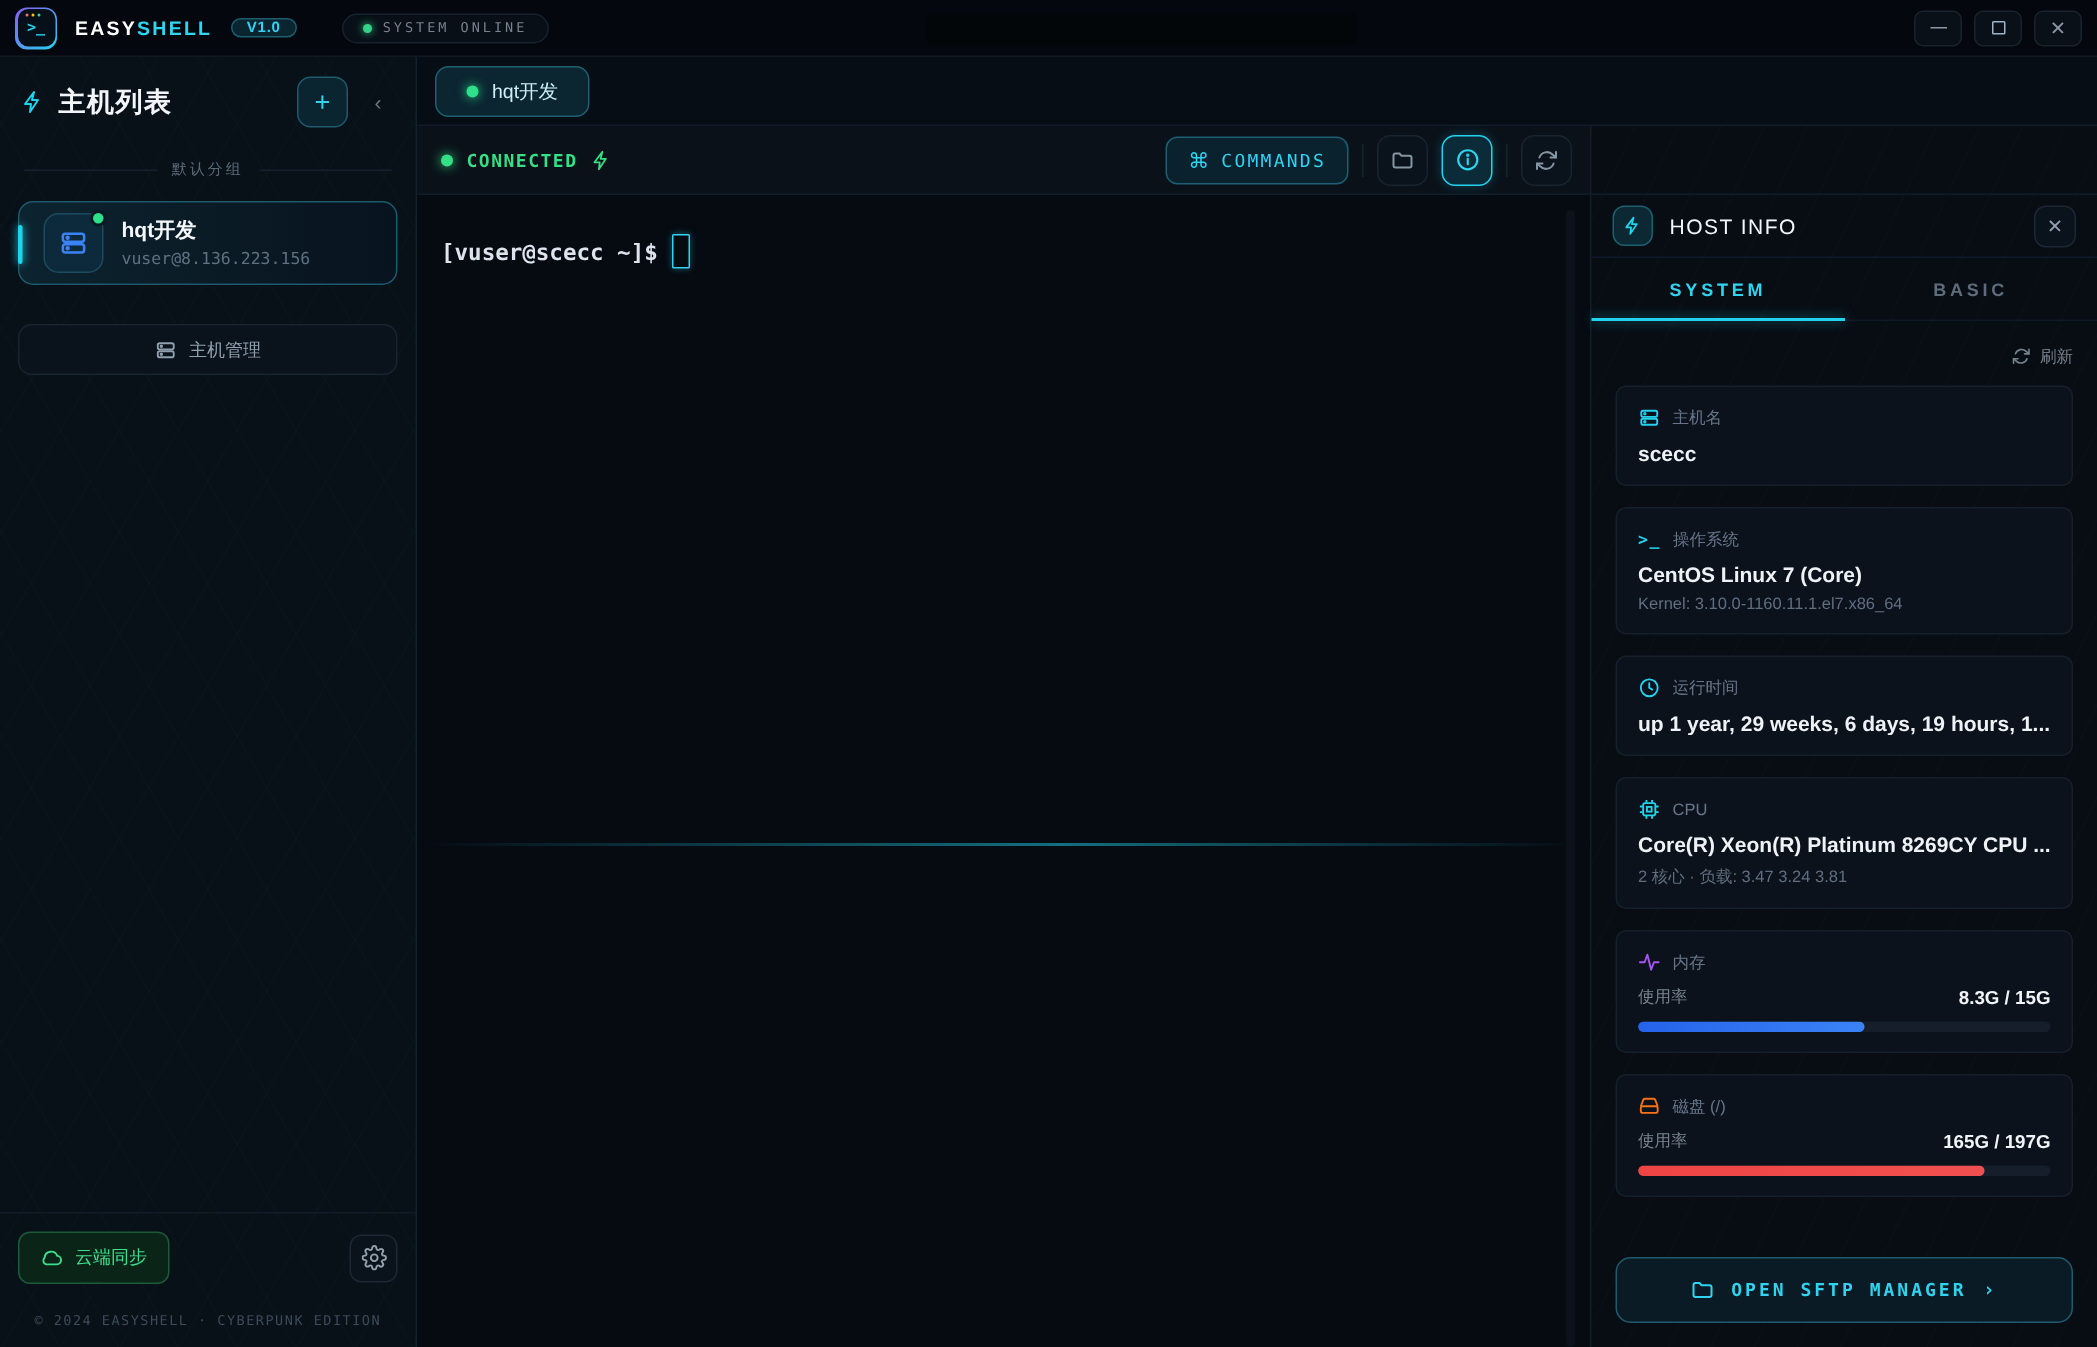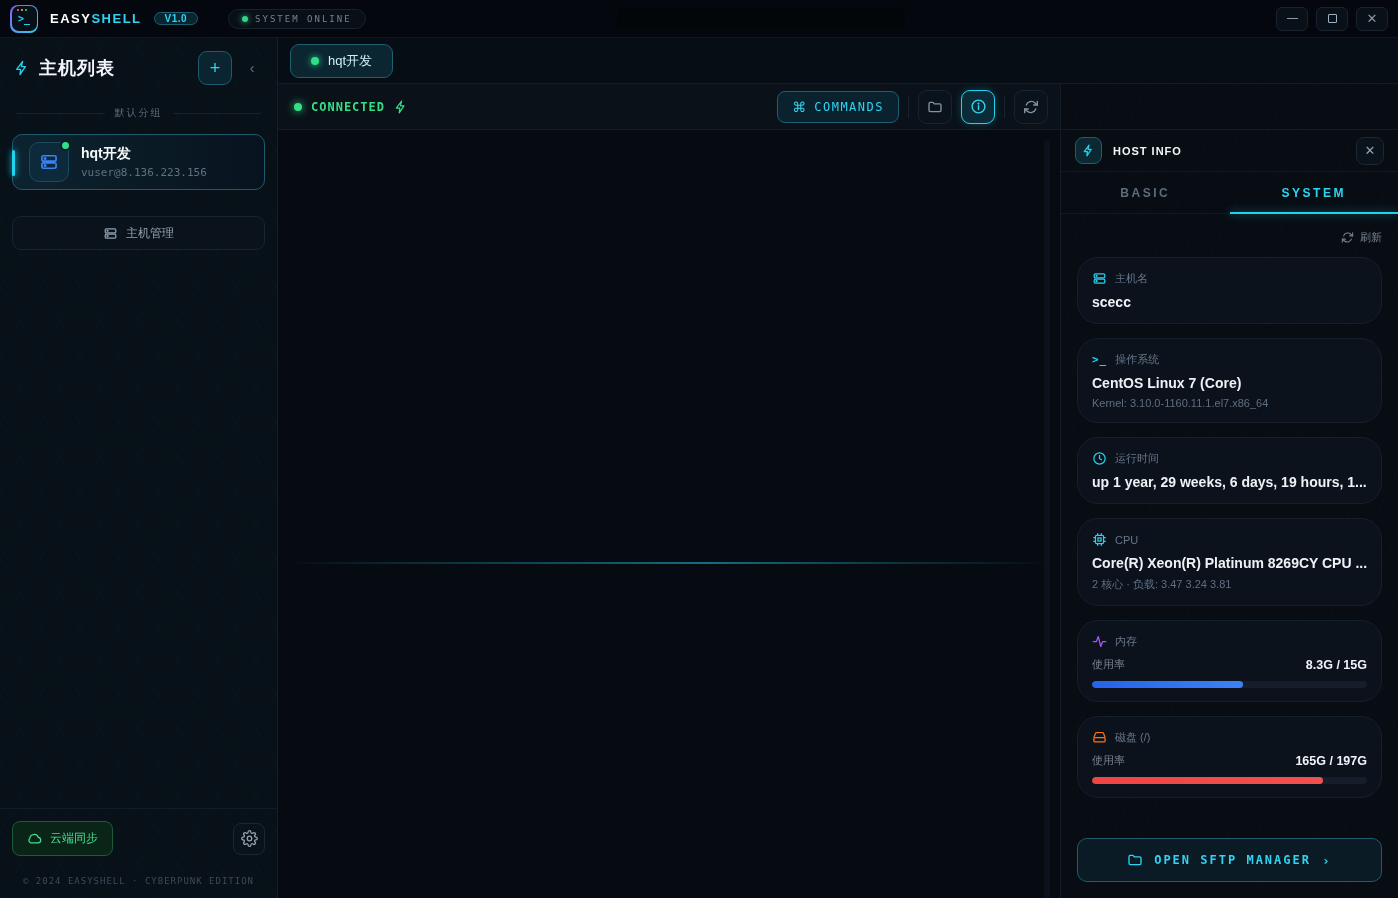--- a/index.html
+++ b/index.html
@@ -116,35 +116,35 @@
 
   
   .host-panel { width:338px; flex:0 0 338px; background:#080d14; border-left:1px solid #131d2a;
     display:flex; flex-direction:column;
     background-image:repeating-linear-gradient(115deg, rgba(148,163,184,.015) 0 1px, transparent 1px 26px); }
   .hp-spacer { height:46px; flex:0 0 46px; border-bottom:1px solid #101c29; }
   .hp-header { height:42px; flex:0 0 42px; display:flex; align-items:center; gap:11px;
     padding:0 14px; border-bottom:1px solid #101927; }
   .hp-icon-box { width:27px; height:27px; border-radius:8px; background:#0b2833; border:1px solid #1e5e70;
     display:flex; align-items:center; justify-content:center; color:#22d3ee; }
-  .hp-title { font-size:11px; font-weight:bold; letter-spacing:1px; color:#f2f6fa; }
+  .hp-title { font-size:14px; font-weight:normal; letter-spacing:1px; color:#f2f6fa; }
   .hp-close { margin-left:auto; width:28px; height:28px; border-radius:8px; border:1px solid #1b2734;
     background:#0a121b; color:#93a1af; display:flex; align-items:center; justify-content:center;
     font-size:13px; cursor:pointer; }
   .hp-tabs { height:42px; flex:0 0 42px; display:flex; border-bottom:1px solid #101927; }
   .hp-tab { flex:1; display:flex; align-items:center; justify-content:center; font-size:12px;
     font-weight:bold; letter-spacing:2.5px; color:#5d6b7a; cursor:pointer; position:relative; }
   .hp-tab.active { color:#2fd4f0; }
   .hp-tab.active::after { content:""; position:absolute; left:0; right:0; bottom:-1px; height:2.5px;
     background:#22d3ee; box-shadow:0 0 8px rgba(34,211,238,.6); }
   .hp-body { flex:1; padding:12px 16px 0; display:flex; flex-direction:column; min-height:0; }
   .refresh-row { display:flex; justify-content:flex-end; align-items:center; gap:6px;
     color:#76828e; font-size:11px; padding:4px 0 12px; cursor:pointer; }
   .card-grid-2 { display:flex; gap:12px; }
-  .info-card { background:#0b121b; border:1px solid #161f2c; border-radius:21px;
+  .info-card { background:#0b121b; border:1px solid #161f2c; border-radius:7px;
     padding:13px 14px; margin-bottom:14px; overflow:hidden; }
   .card-grid-2 .info-card { flex:1; min-width:0; }
   .card-label-row { display:flex; align-items:center; gap:8px; margin-bottom:8px; }
   .card-label { font-size:11px; color:#67768a; }
   .card-value { font-size:14px; font-weight:bold; color:#eef2f6; white-space:nowrap; overflow:hidden; }
   .card-sub { font-size:11px; color:#5f6e80; margin-top:6px; white-space:nowrap; overflow:hidden; }
   .ic-cy { color:#22d3ee; } .ic-purple { color:#a855f7; } .ic-orange { color:#f97316; }
   .os-glyph { font-size:11px; font-weight:bold; color:#22d3ee; letter-spacing:1px; }
   .usage-row { display:flex; justify-content:space-between; align-items:center; margin-top:2px; }
   .usage-label { font-size:11px; color:#77848f; }
@@ -301,41 +301,45 @@
                 <svg width="16" height="16" viewBox="0 0 24 24" fill="none" stroke="currentColor" stroke-width="2" stroke-linecap="round" stroke-linejoin="round">
                     <polyline points="21.5 3.5 21.5 9 16 9"></polyline>
                     <polyline points="2.5 20.5 2.5 15 8 15"></polyline>
                     <path d="M4.9 9a8 8 0 0 1 13.2-3L21.5 9M2.5 15l3.4 3A8 8 0 0 0 19.1 15"></path>
                   </svg>
               </div>
             </div>
           </div>
 
           <div class="term-body">
+            <div class="prompt-line mono">
+              <span>[vuser@scecc ~]$</span>
+              <span class="cursor"></span>
+            </div>
             <div class="scanline"></div>
             <div class="term-scrollbar"></div>
           </div>
         </div>
 
         <div class="host-panel">
           <div class="hp-spacer"></div>
           <div class="hp-header">
             <div class="hp-icon-box">
               <svg width="13" height="13" viewBox="0 0 24 24" fill="none" stroke="currentColor" stroke-width="2.2" stroke-linejoin="round">
                   <path d="M13 2 4 14h6l-1 8 8-12h-6l2-8z"></path>
                 </svg>
             </div>
             <span class="hp-title">HOST INFO</span>
             <div class="hp-close">
                 <span>✕</span>
               </div>
           </div>
           <div class="hp-tabs">
+            <div class="hp-tab active">SYSTEM</div>
             <div class="hp-tab">BASIC</div>
-            <div class="hp-tab active">SYSTEM</div>
           </div>
 
           <div class="hp-body">
             <div class="refresh-row">
               <svg width="13" height="13" viewBox="0 0 24 24" fill="none" stroke="currentColor" stroke-width="2" stroke-linecap="round" stroke-linejoin="round">
                   <polyline points="21.5 3.5 21.5 9 16 9"></polyline>
                   <polyline points="2.5 20.5 2.5 15 8 15"></polyline>
                   <path d="M4.9 9a8 8 0 0 1 13.2-3L21.5 9M2.5 15l3.4 3A8 8 0 0 0 19.1 15"></path>
                 </svg>
               <span>刷新</span>

